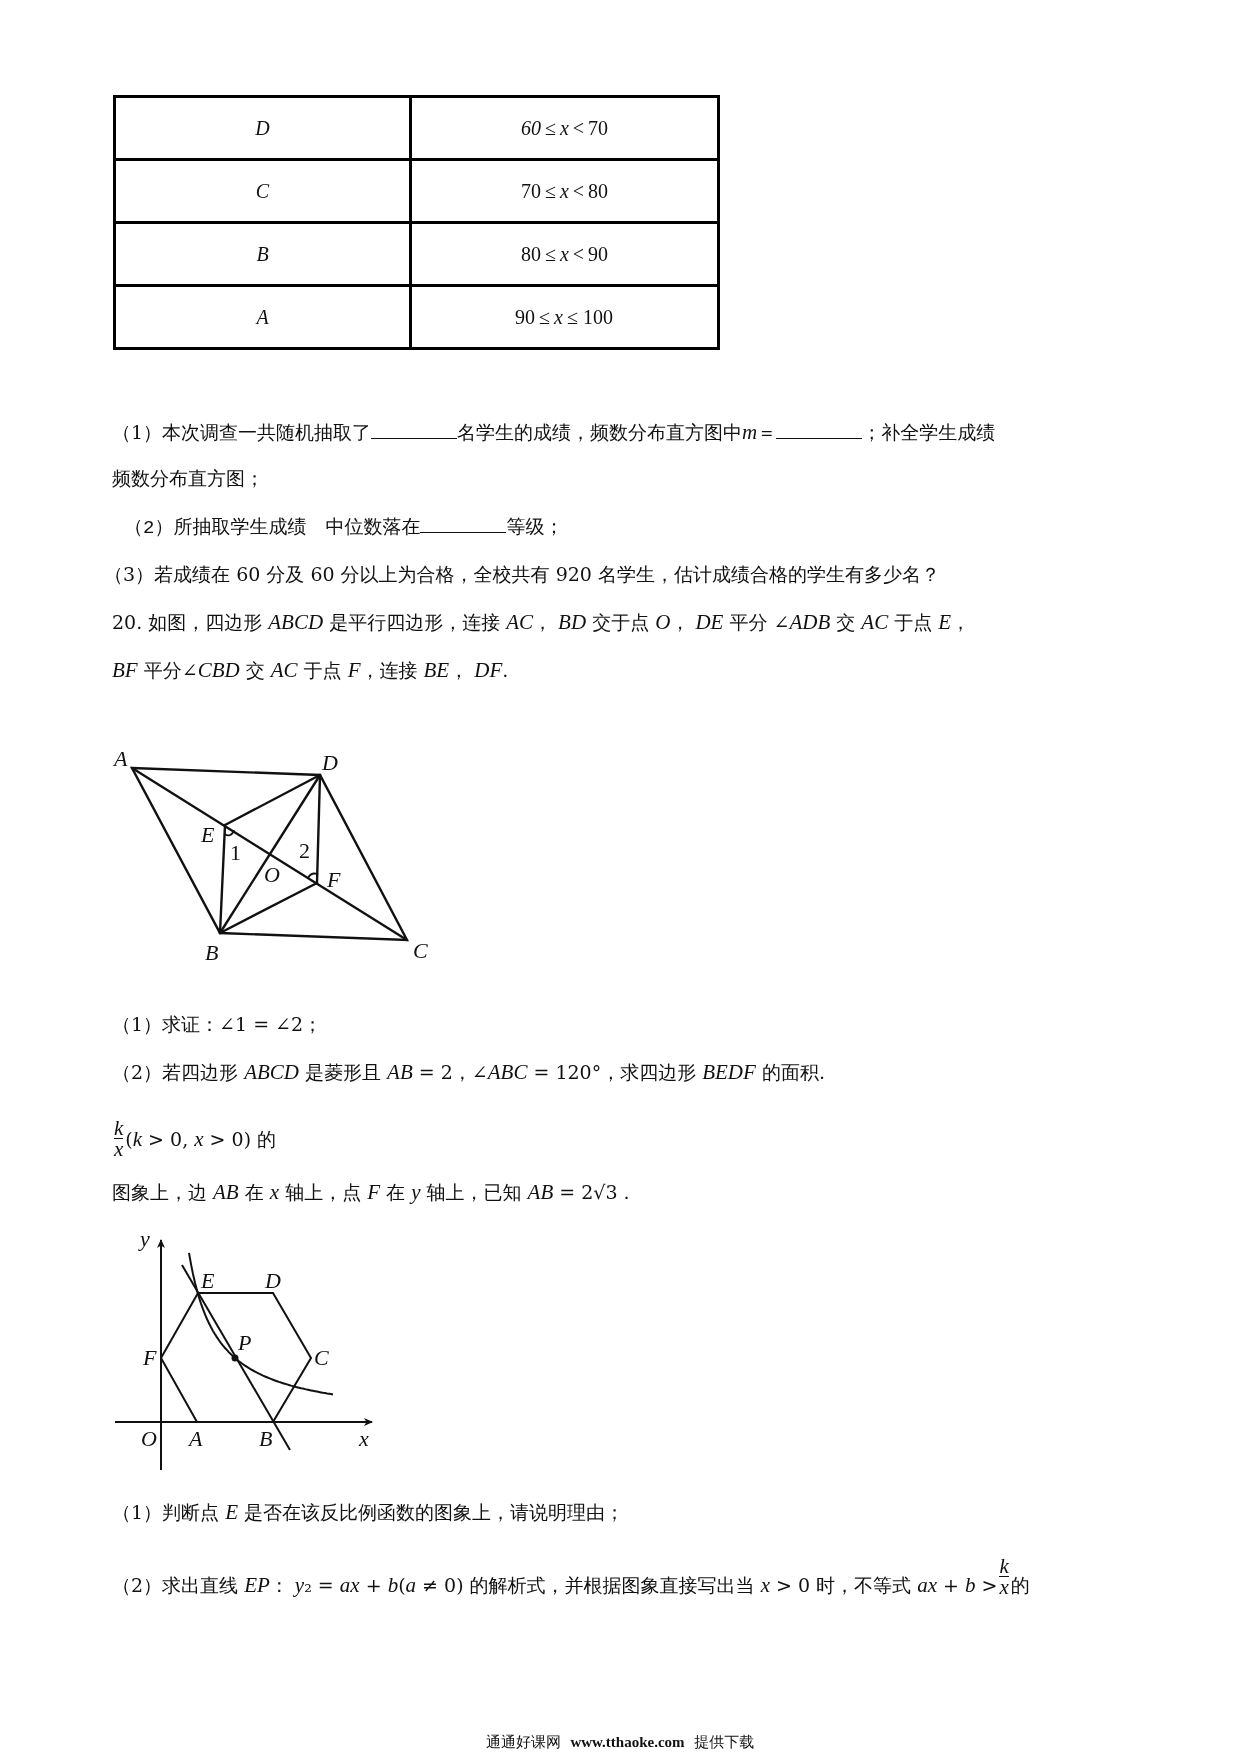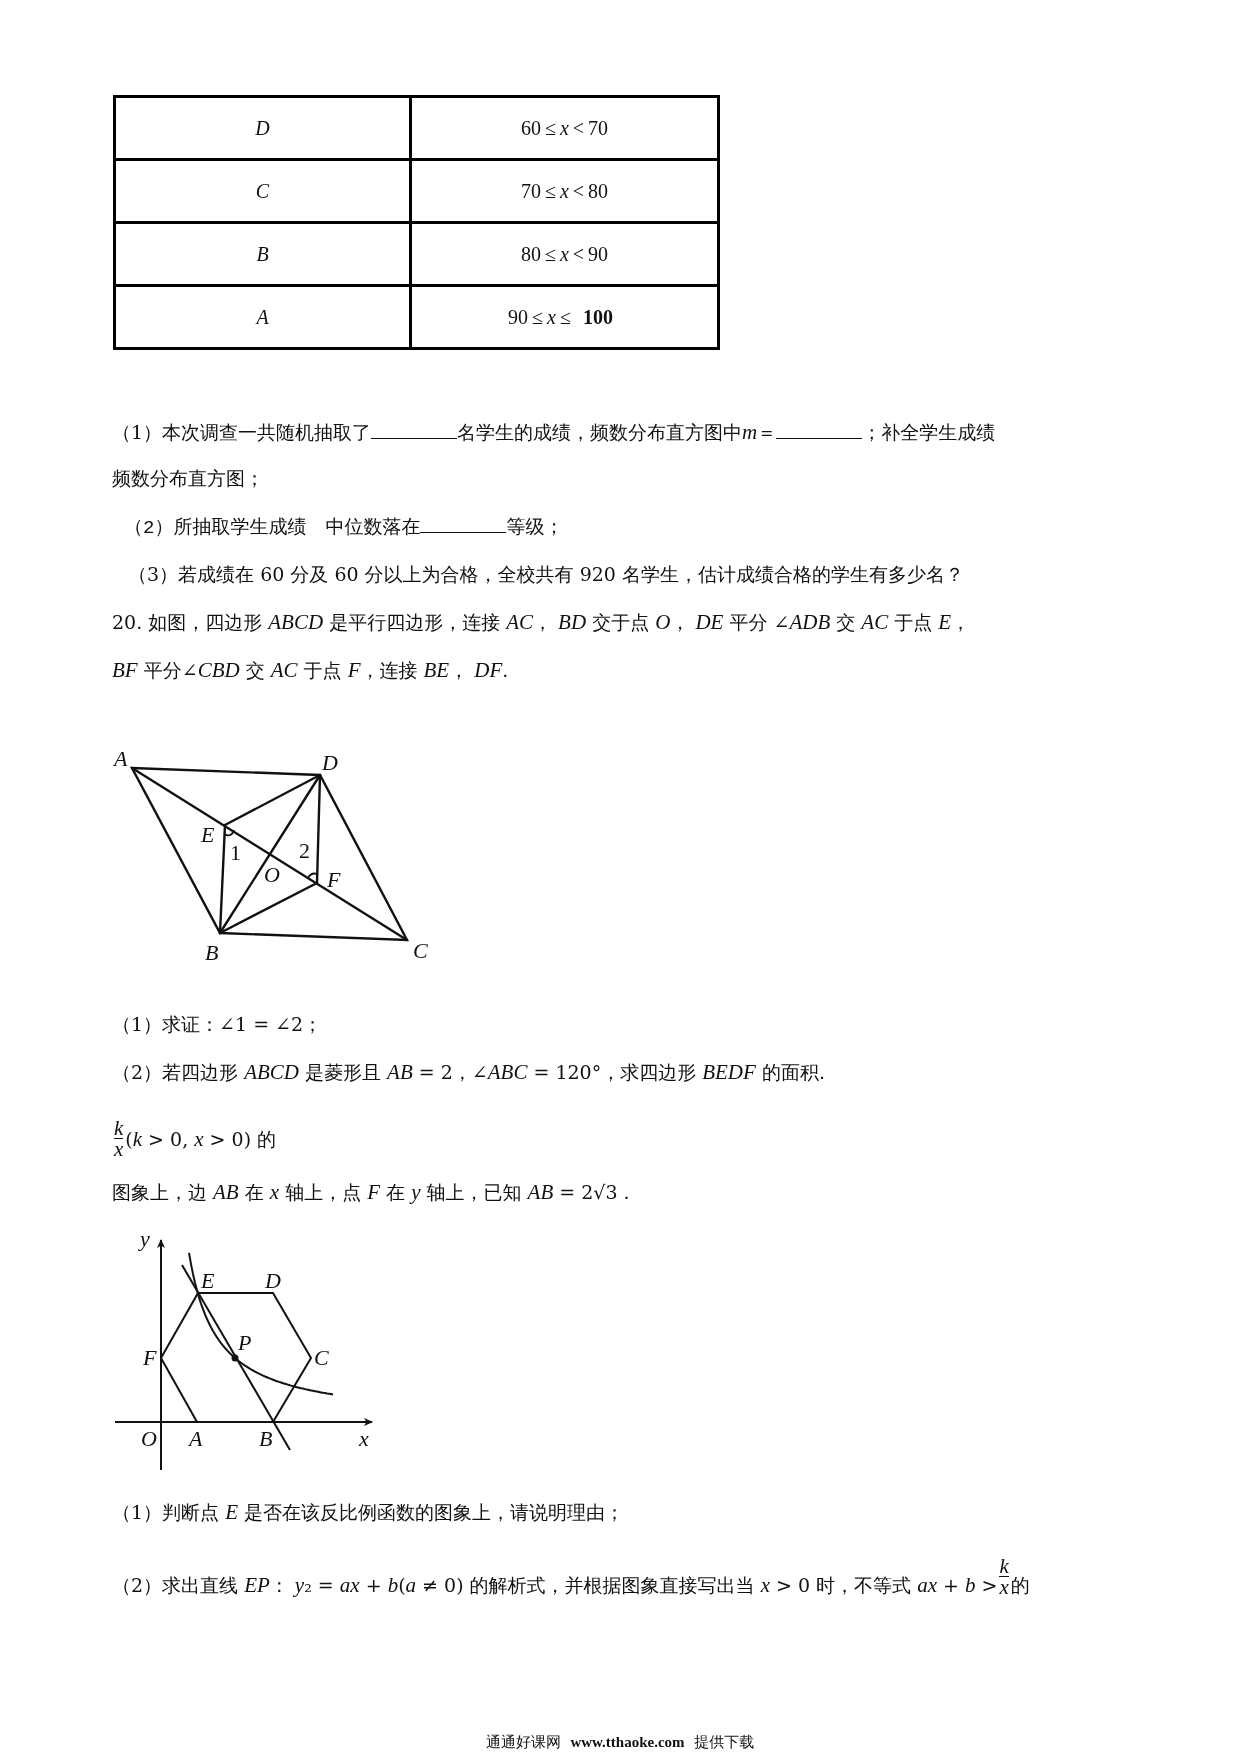--- a/index.html
+++ b/index.html
@@ -23,45 +23,45 @@
   .footer { position:absolute; top:1733px; left:0; width:1240px; text-align:center; font-size:15px; font-family:"DejaVu Sans","Liberation Sans",sans-serif; }
   .footer .url { font-family:"Liberation Serif", serif; font-weight:bold; }
 </style>
 </head>
 <body>
 
 <table class="grade">
   <tbody id="grade-body">
       <tr>
         <td class="c1">D</td>
-        <td class="c2"><span style="margin: 0px 2px;">60</span><span style="margin: 0px 2px;">≤</span><span class="x" style="margin: 0px 2px;">x</span><span style="margin: 0px 2px;">&lt;</span><span style="margin: 0px 2px;">70</span></td>
+        <td class="c2"><span style="margin: 0px 2px; font-style: italic;">60</span><span style="margin: 0px 2px;">≤</span><span class="x" style="margin: 0px 2px;">x</span><span style="margin: 0px 2px;">&lt;</span><span style="margin: 0px 2px;">70</span></td>
       </tr>
       <tr>
         <td class="c1">C</td>
         <td class="c2"><span style="margin: 0px 2px;">70</span><span style="margin: 0px 2px;">≤</span><span class="x" style="margin: 0px 2px;">x</span><span style="margin: 0px 2px;">&lt;</span><span style="margin: 0px 2px;">80</span></td>
       </tr>
       <tr>
         <td class="c1">B</td>
         <td class="c2"><span style="margin: 0px 2px;">80</span><span style="margin: 0px 2px;">≤</span><span class="x" style="margin: 0px 2px;">x</span><span style="margin: 0px 2px;">&lt;</span><span style="margin: 0px 2px;">90</span></td>
       </tr>
       <tr>
         <td class="c1">A</td>
-        <td class="c2"><span style="margin: 0px 2px;">90</span><span style="margin: 0px 2px;">≤</span><span class="x" style="margin: 0px 2px;">x</span><span style="margin: 0px 2px;">≤</span><span style="margin: 0px 10px; font-weight: bold;">100</span></td>
+        <td class="c2"><span style="margin: 0px 2px;">90</span><span style="margin: 0px 2px;">≤</span><span class="x" style="margin: 0px 2px;">x</span><span style="margin: 0px 2px;">≤</span><span style="margin: 0px 3px;">100</span></td>
       </tr>
     </tbody>
 </table>
 
 <div class="txt" style="left:112px; top:420px;">
   <span>（1）本次调查一共随机抽取了</span><span class="blank" style="width:86px;"></span><span>名学生的成绩，频数分布直方图中</span><span class="mi">m</span><span>＝</span><span class="blank" style="width:86px;"></span><span>；补全学生成绩</span>
 </div>
 <div class="txt" style="left:112px; top:466px;">频数分布直方图；</div>
 <div class="txt" style="left:124px; top:514px;font-family:Liberation Mono, monospace;">
   <span>（2）所抽取学生成绩　中位数落在</span><span class="blank" style="width:86px;"></span><span>等级；</span>
 </div>
-<div class="txt" style="left:128px; top:562px;">（3）若成绩在 60 分及 60 分以上为合格，全校共有 920 名学生，估计成绩合格的学生有多少名？</div>
+<div class="txt" style="left:104px; top:562px;">（3）若成绩在 60 分及 60 分以上为合格，全校共有 920 名学生，估计成绩合格的学生有多少名？</div>
 
 <div class="txt" style="left:112px; top:610px;"><span>20. 如图，四边形 </span><span class="mi">ABCD</span><span> 是平行四边形，连接 </span><span class="mi">AC</span><span>， </span><span class="mi">BD</span><span> 交于点 </span><span class="mi">O</span><span>， </span><span class="mi">DE</span><span> 平分 ∠</span><span class="mi">ADB</span><span> 交 </span><span class="mi">AC</span><span> 于点 </span><span class="mi">E</span><span>，</span></div>
 <div class="txt" style="left:112px; top:658px;"><span class="mi">BF</span><span> 平分∠</span><span class="mi">CBD</span><span> 交 </span><span class="mi">AC</span><span> 于点 </span><span class="mi">F</span><span>，连接 </span><span class="mi">BE</span><span>， </span><span class="mi">DF</span><span>.</span></div>
 
 <svg class="fig" width="1240" height="1754">
   <g stroke="#111" stroke-width="2.4" fill="none" stroke-linecap="round">
     <polygon points="132,768 320,775 407,940 220,933"></polygon>
     <line x1="132" y1="768" x2="407" y2="940"></line>
     <line x1="220" y1="933" x2="320" y2="775"></line>
     <line x1="320" y1="775" x2="225" y2="825"></line>

